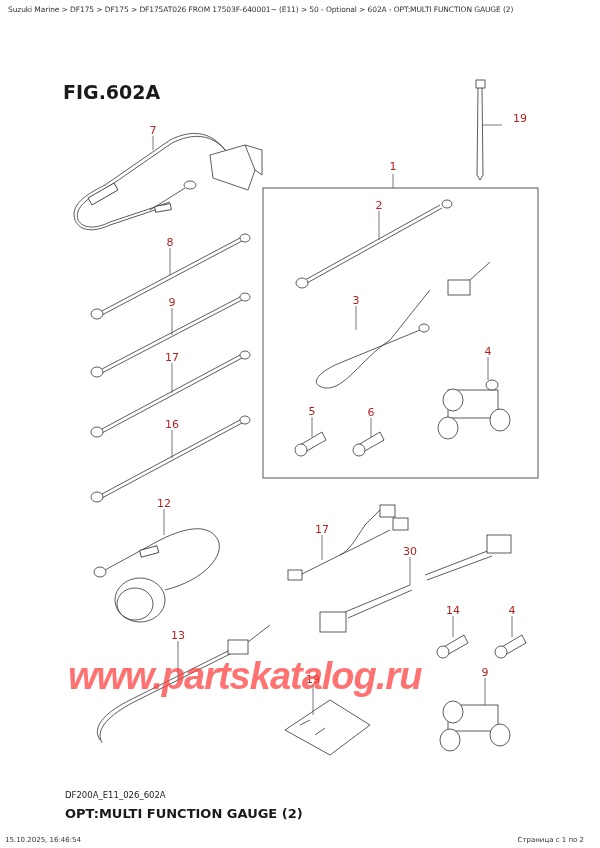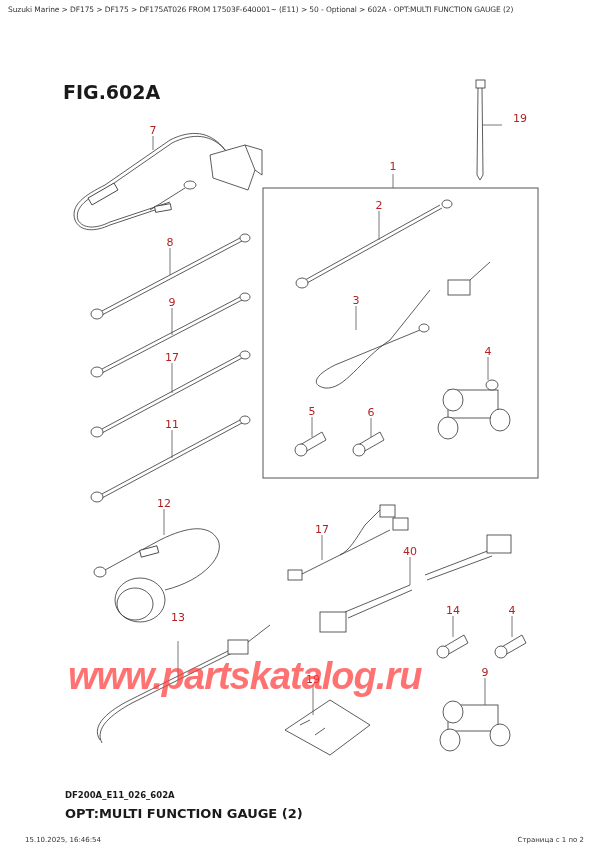--- a/index.html
+++ b/index.html
@@ -4,23 +4,23 @@
 <style>
   html, body { margin:0; padding:0; background:#ffffff; }
   body { width:600px; height:848px; position:relative; overflow:hidden;
          font-family:"DejaVu Sans", sans-serif; color:#222; }
   .breadcrumb { position:absolute; left:8px; top:5px; font-size:7.5px; color:#333; white-space:nowrap; letter-spacing:-0.1px; }
   .fig-title { position:absolute; left:63px; top:53px; font-size:19px; font-weight:bold; color:#1a1a1a; font-family:"DejaVu Sans", sans-serif;margin-top:28px; }
   .diagram { position:absolute; left:0; top:0; width:600px; height:848px; }
   .callout { position:absolute; font-size:11px; color:#b22222; font-family:"DejaVu Sans", sans-serif; transform:translateX(-50%); }
   .watermark { position:absolute; left:68px; top:655px; font-size:38px; font-weight:bold; font-style:italic;
                color:rgba(255,60,60,0.72); font-family:Liberation Sans, sans-serif; letter-spacing:-1px; white-space:nowrap; }
-  .ref-code { position:absolute; left:65px; top:790px; font-size:8.5px; font-weight:bold; color:#1a1a1a; }
+  .ref-code { position:absolute; left:65px; top:790px; font-size:8.5px; font-weight:normal; color:#1a1a1a; }
   .ref-title { position:absolute; left:65px; top:806px; font-size:13px; font-weight:bold; color:#1a1a1a; }
-  .timestamp { position:absolute; left:5px; top:836px; font-size:7px; color:#333;margin-left:20px; }
+  .timestamp { position:absolute; left:5px; top:836px; font-size:7px; color:#333; }
   .pagenum { position:absolute; right:16px; top:836px; font-size:7px; color:#333; }
 </style>
 </head>
 <body>
 
 <div class="breadcrumb">Suzuki Marine &gt; DF175 &gt; DF175 &gt; DF175AT026 FROM 17503F-640001~ (E11) &gt; 50 - Optional &gt; 602A - OPT:MULTI FUNCTION GAUGE (2)</div>
 <div class="fig-title">FIG.602A</div>
 
 <svg class="diagram" viewBox="0 0 600 848" xmlns="http://www.w3.org/2000/svg" fill="none" stroke="#333" stroke-width="0.8">
 
@@ -174,30 +174,30 @@
   <span class="callout" style="left:393px;top:160px">1</span>
   <span class="callout" style="left:379px;top:199px">2</span>
   <span class="callout" style="left:356px;top:294px">3</span>
   <span class="callout" style="left:488px;top:345px">4</span>
   <span class="callout" style="left:312px;top:405px">5</span>
   <span class="callout" style="left:371px;top:406px">6</span>
   <span class="callout" style="left:153px;top:124px">7</span>
   <span class="callout" style="left:170px;top:236px">8</span>
   <span class="callout" style="left:172px;top:296px">9</span>
   <span class="callout" style="left:172px;top:351px">17</span>
-  <span class="callout" style="left:172px;top:418px">11</span>
+  <span class="callout" style="left:172px;top:418px">16</span>
   <span class="callout" style="left:164px;top:497px">12</span>
-  <span class="callout" style="left:178px;top:611px">13</span>
+  <span class="callout" style="left:178px;top:629px">13</span>
   <span class="callout" style="left:453px;top:604px">14</span>
   <span class="callout" style="left:512px;top:604px">4</span>
   <span class="callout" style="left:485px;top:666px">9</span>
   <span class="callout" style="left:322px;top:523px">17</span>
   <span class="callout" style="left:313px;top:673px">19</span>
   <span class="callout" style="left:520px;top:112px">19</span>
-  <span class="callout" style="left:410px;top:545px">40</span>
+  <span class="callout" style="left:410px;top:545px">30</span>
 </div>
 
 <div class="watermark">www.partskatalog.ru</div>
 
 <div class="ref-code">DF200A_E11_026_602A</div>
 <div class="ref-title">OPT:MULTI FUNCTION GAUGE (2)</div>
 
 <div class="timestamp">15.10.2025, 16:46:54</div>
 <div class="pagenum">Страница с 1 по 2</div>
 

